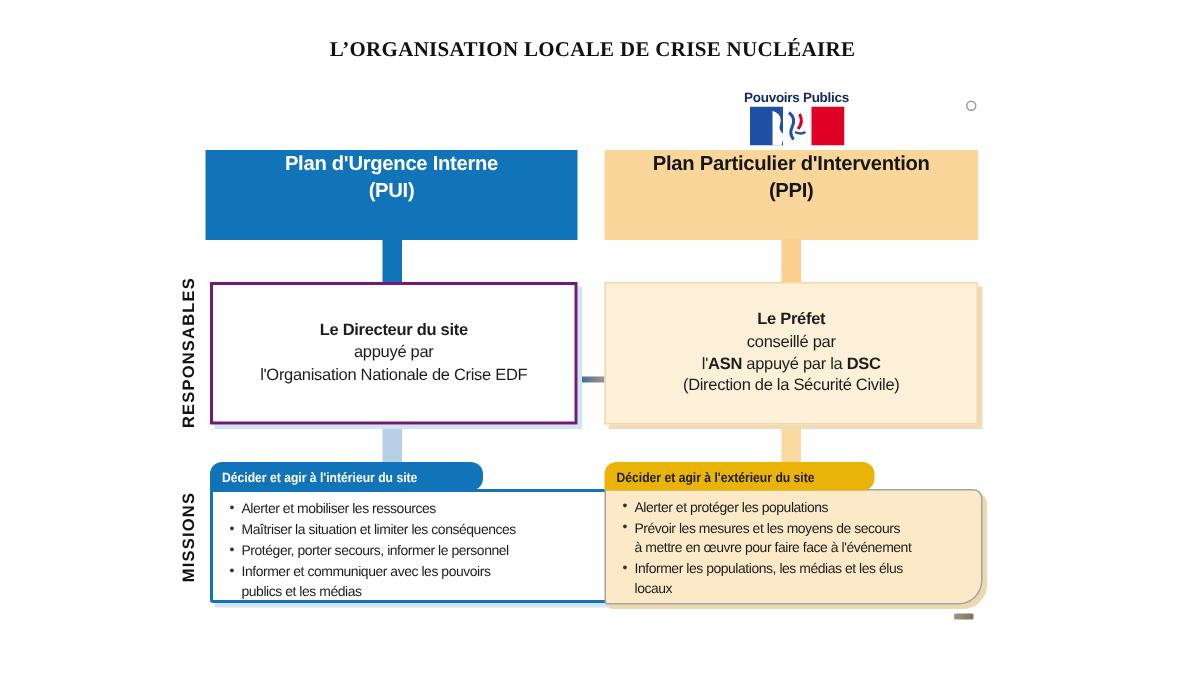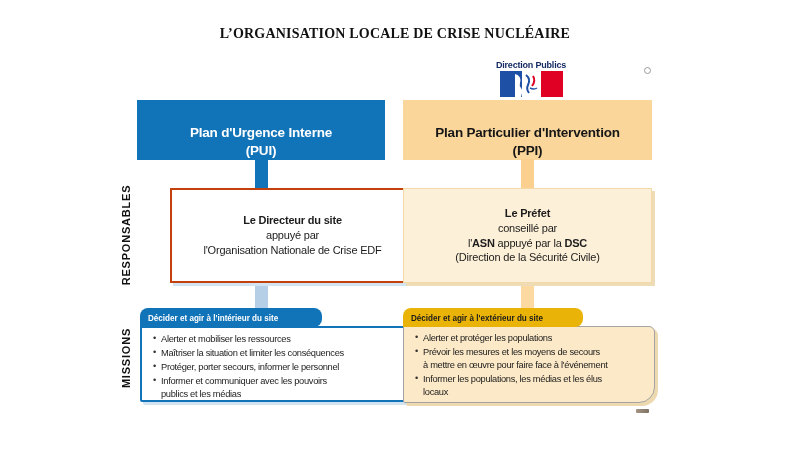--- a/index.html
+++ b/index.html
@@ -17,21 +17,21 @@
   
   .logo { position:absolute; left:494px; top:60px; width:74px; text-align:center; }
   .logo-label { font-size:9px; font-weight:bold; color:#152a63; white-space:nowrap; letter-spacing:-0.2px; }
   .logo svg { display:block; margin:1px auto 0; }
   .deco-circle { position:absolute; left:644px; top:67px; width:7px; height:7px;
     border:1px solid #9a9a9a; border-radius:50%; }
   .deco-dash { position:absolute; left:636px; top:409px; width:13px; height:4px;
     background:linear-gradient(90deg,#a59483,#7d7264); border-radius:1px; }
   
   .hdr { position:absolute; top:100px; height:60px; display:flex; flex-direction:column;
-    justify-content:flex-end; align-items:center; font-weight:bold; font-size:13.5px;
+    justify-content:flex-start; align-items:center; font-weight:bold; font-size:13.5px;
     line-height:1.35; text-align:center; letter-spacing:-0.2px; }
   .hdr-left  { left:137px; width:248px; background:#1173b8; color:#fff; }
   .hdr-right { left:403px; width:249px; background:#fbd69b; color:#161616; }
   
   .conn { position:absolute; width:13px; }
   .conn-top-left  { left:255px; top:159px; height:30px; background:#1173b8; }
   .conn-top-right { left:521px; top:159px; height:30px; background:#fbcf8d; }
   .conn-mid-left  { left:255px; top:282px; height:27px; background:#b5d0e6; }
   .conn-mid-right { left:521px; top:282px; height:27px; background:#fcd9a0; }
   
@@ -42,21 +42,21 @@
   
   .vlabel { position:absolute; left:66px; width:120px; text-align:center;
     font-weight:bold; font-size:11px; letter-spacing:0.8px; color:#111;
     transform:rotate(-90deg); }
   .vlabel-resp { top:229px; }
   .vlabel-miss { top:352px; }
   
   .resp { position:absolute; top:188px; height:95px; display:flex; flex-direction:column;
     justify-content:center; text-align:center; font-size:11px; line-height:1.34;
     letter-spacing:-0.2px; }
-  .resp-left  { left:140px; width:245px; background:#fff;    border:2px solid #c2410c; box-shadow:3px 3px 0 #d2e3f2;margin-left:30px; }
+  .resp-left  { left:140px; width:245px; background:#fff;    border:2px solid #701a75; box-shadow:3px 3px 0 #d2e3f2; }
   .resp-right { left:403px; width:249px; background:#fdf0d8; border:1px solid #f4d8a6; box-shadow:3px 3px 0 #eddcb6; }
   .b { font-weight:bold; }
   
   .mtab { position:absolute; top:308px; height:19px; display:flex; align-items:center;
     padding:0 6px 0 8px; font-weight:bold; border-radius:8px 8px 8px 0; z-index:2; }
   .mtab span { font-size:9px; white-space:nowrap; transform:scaleX(0.9);
     transform-origin:left center; display:inline-block; letter-spacing:0; }
   .mtab-left  { left:140px; width:182px; background:#1173b8; color:#fff; }
   .mtab-right { left:403px; width:180px; background:#eab308; color:#1c1c1c; }
   .mbody { position:absolute; top:326px; z-index:1; border-radius:0 6px 16px 2px; }
@@ -70,21 +70,21 @@
   .mbody li::before { content:"•"; position:absolute; left:1px; top:-1px; color:#333; }
 </style>
 </head>
 <body>
 
 <div class="stage">
 
   <div class="title">L’ORGANISATION LOCALE DE CRISE NUCLÉAIRE</div>
 
   <div class="logo">
-    <div class="logo-label">Direction Publics</div>
+    <div class="logo-label">Pouvoirs Publics</div>
     <svg width="63" height="26" viewBox="0 0 63 26">
       <rect x="0" y="0" width="22" height="26" fill="#1e50a5"></rect>
       <rect x="41" y="0" width="22" height="26" fill="#df0024"></rect>
       <path d="M15 3 q7 2 5 9 q-1 3 1 5 q2 2 1 5 l-1 4 h-6 z" fill="#fff"></path>
       <path d="M26 4 q5 4 2 10 q-2 4 1 8" stroke="#1e50a5" stroke-width="2" fill="none"></path>
       <path d="M33 5 q3 5 -1 10" stroke="#df0024" stroke-width="2" fill="none"></path>
       <path d="M30 17 q4 2 7 0" stroke="#1e50a5" stroke-width="1.5" fill="none"></path>
     </svg>
   </div>
   <div class="deco-circle"></div>

